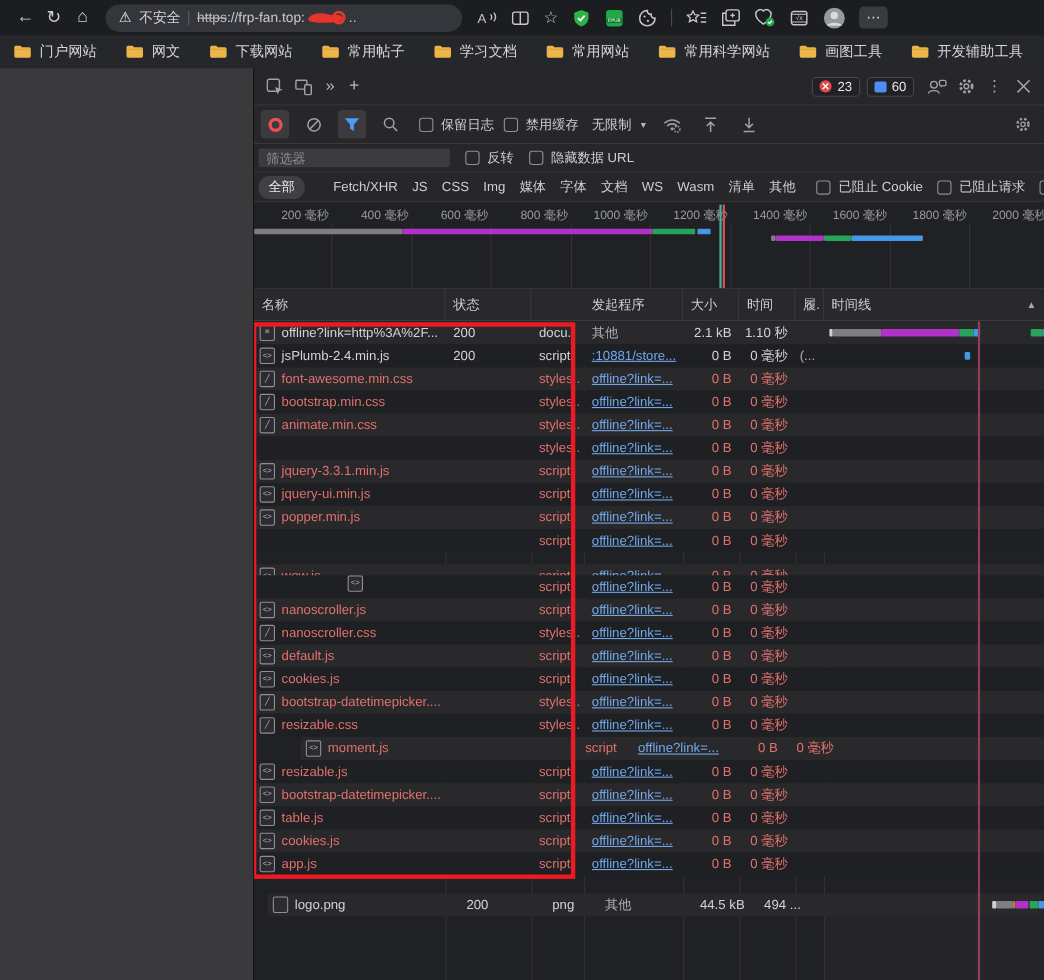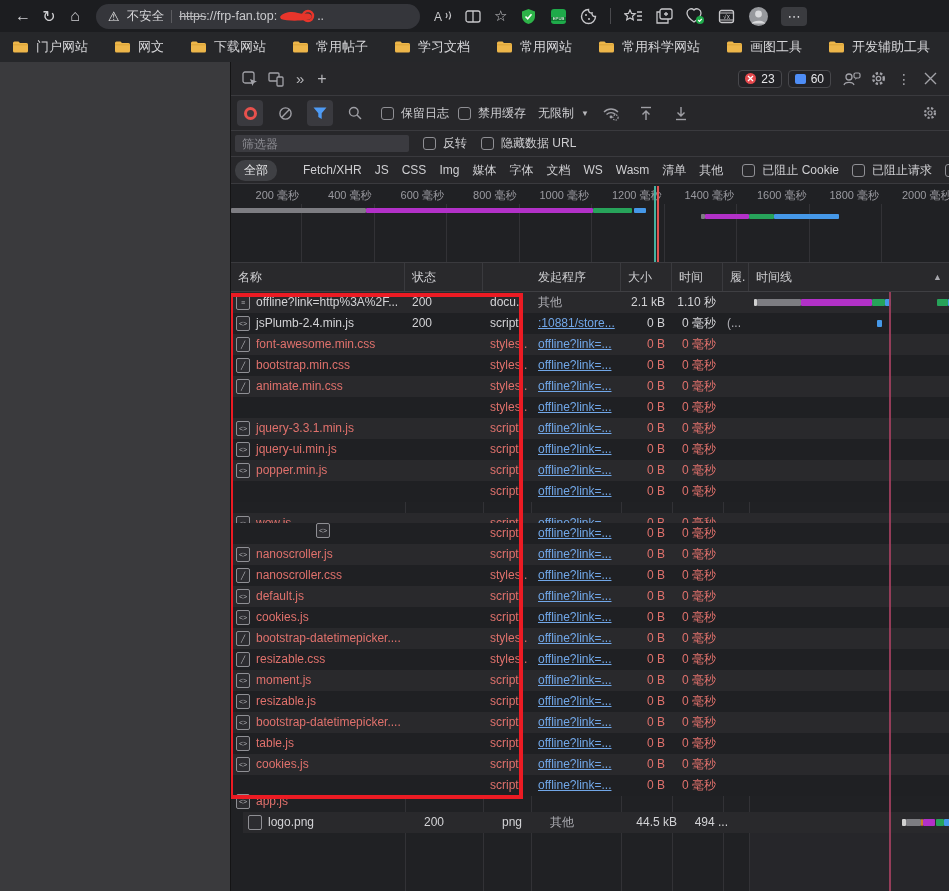--- a/index.html
+++ b/index.html
@@ -675,21 +675,21 @@
             <span class="ficon">╱</span>
             <span>resizable.css</span>
           </div>
           <div class="cell fail-text" style="left: 174px; width: 78px; padding-left: 7px;"></div>
           <div class="cell fail-text" style="left: 252px; width: 48px; padding-left: 7px;">styles..</div>
           <div class="cell ini-link" style="left: 300px; width: 90px; padding-left: 7px;">offline?link=...</div>
           <div class="cell num fail-text" style="left: 390px; width: 51px;">0 B</div>
           <div class="cell num fail-text" style="left: 441px; width: 51px;">0 毫秒</div>
           <div class="cell muted" style="left: 492px; width: 26px; padding-left: 4px;"></div>
         </div>
-        <div class="nrow zl" style="top: 378px;">
+        <div class="nrow zl" style="top: 378px; margin-left: 42px;">
           <div class="cell c-name fail-text" style="left: 0px; width: 174px;">
             <span class="ficon">&lt;&gt;</span>
             <span>moment.js</span>
           </div>
           <div class="cell fail-text" style="left: 174px; width: 78px; padding-left: 7px;"></div>
           <div class="cell fail-text" style="left: 252px; width: 48px; padding-left: 7px;">script</div>
           <div class="cell ini-link" style="left: 300px; width: 90px; padding-left: 7px;">offline?link=...</div>
           <div class="cell num fail-text" style="left: 390px; width: 51px;">0 B</div>
           <div class="cell num fail-text" style="left: 441px; width: 51px;">0 毫秒</div>
           <div class="cell muted" style="left: 492px; width: 26px; padding-left: 4px;"></div>
@@ -736,21 +736,21 @@
             <span>cookies.js</span>
           </div>
           <div class="cell fail-text" style="left: 174px; width: 78px; padding-left: 7px;"></div>
           <div class="cell fail-text" style="left: 252px; width: 48px; padding-left: 7px;">script</div>
           <div class="cell ini-link" style="left: 300px; width: 90px; padding-left: 7px;">offline?link=...</div>
           <div class="cell num fail-text" style="left: 390px; width: 51px;">0 B</div>
           <div class="cell num fail-text" style="left: 441px; width: 51px;">0 毫秒</div>
           <div class="cell muted" style="left: 492px; width: 26px; padding-left: 4px;"></div>
         </div>
         <div class="nrow zd" style="top: 483px;">
-          <div class="cell c-name fail-text" style="left: 0px; width: 174px; margin-top: 16px;">
+          <div class="cell c-name fail-text" style="left: 0px; width: 174px;">
             <span class="ficon">&lt;&gt;</span>
             <span>app.js</span>
           </div>
           <div class="cell fail-text" style="left: 174px; width: 78px; padding-left: 7px;"></div>
           <div class="cell fail-text" style="left: 252px; width: 48px; padding-left: 7px;">script</div>
           <div class="cell ini-link" style="left: 300px; width: 90px; padding-left: 7px;">offline?link=...</div>
           <div class="cell num fail-text" style="left: 390px; width: 51px;">0 B</div>
           <div class="cell num fail-text" style="left: 441px; width: 51px;">0 毫秒</div>
           <div class="cell muted" style="left: 492px; width: 26px; padding-left: 4px;"></div>
         </div>

